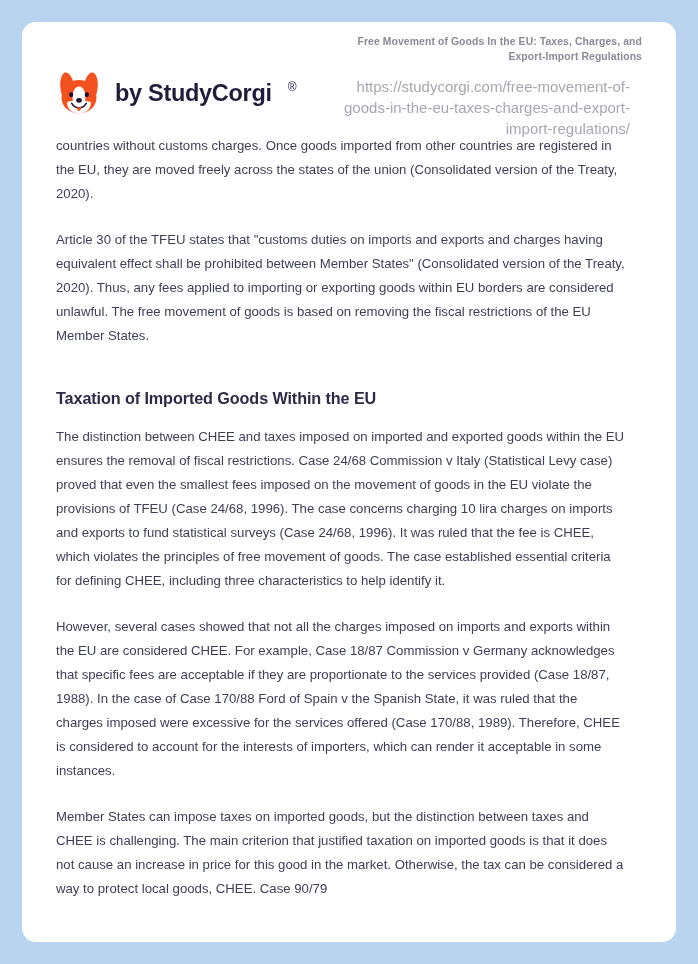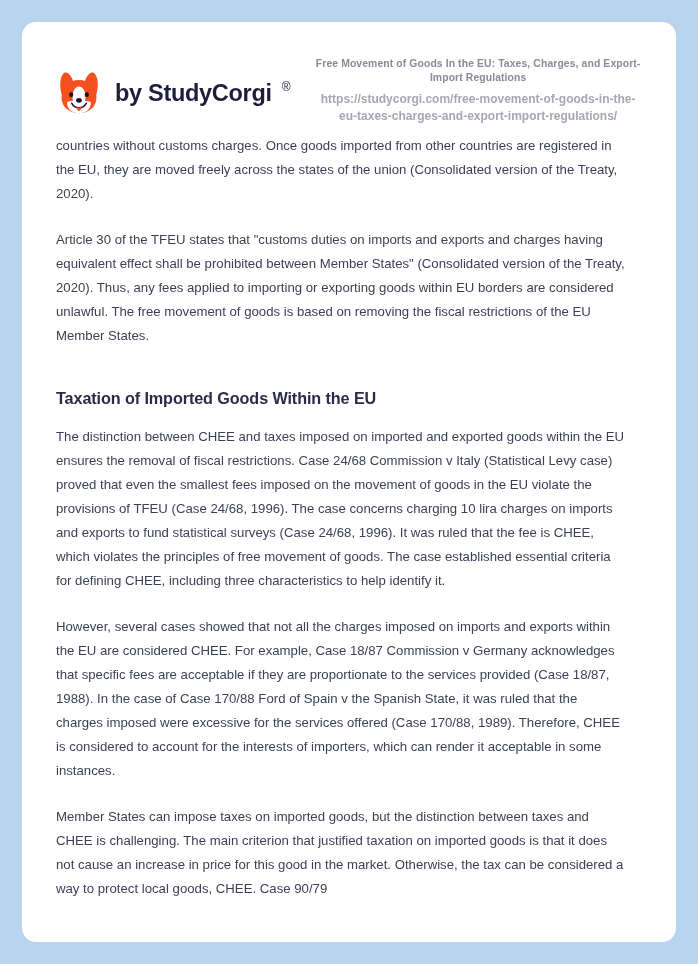--- a/index.html
+++ b/index.html
@@ -40,54 +40,54 @@
   }
   .corgi-logo {
     width: 46px;
     height: 46px;
     flex: 0 0 auto;
     display: block;
   }
   .brand-wordmark {
     display: flex;
     align-items: flex-start;
-    gap: 10px;
+    gap: 16px;
     font-size: 23.5px;
     font-weight: bold;
     color: #1f1d3c;
     letter-spacing: -0.3px;
     white-space: nowrap;
   }
   .brand-reg {
     font-size: 12px;
     font-weight: normal;
     line-height: 1;
     position: relative;
     top: 1px;
   }
   .header-meta {
-    text-align: center;
+    text-align: right;
     flex: 1 1 auto;
     padding-left: 24px;
     max-width: 352px;
   }
   .doc-title {
     font-size: 10.4px;
     font-weight: bold;
     color: #8a8a99;
     line-height: 1.35;
     margin: 0 0 6px 0;
     letter-spacing: 0.1px;
   }
   .doc-url {
-    font-size: 12px;
-    font-weight: bold;
+    font-size: 15px;
+    font-weight: normal;
     color: #a7a7b4;
     line-height: 1.4;
-    margin: 4px;
+    margin: 12px;
     word-break: break-word;
   }
   
   .doc-body {
     padding: 0 34px;
   }
   .doc-body p {
     font-size: 13.2px;
     line-height: 24px;
     color: #3d3f56;

